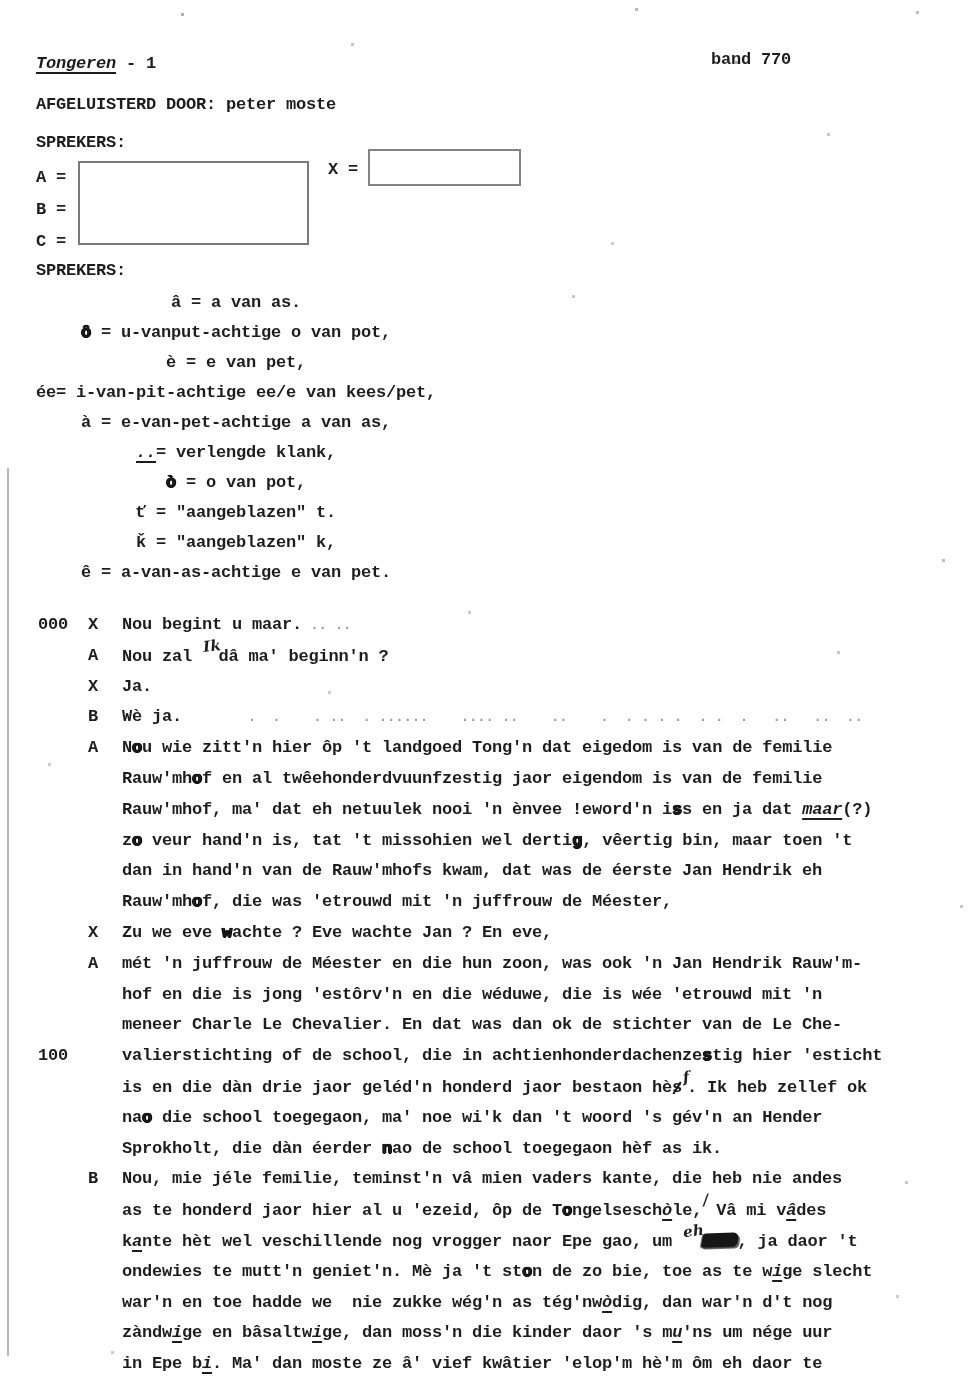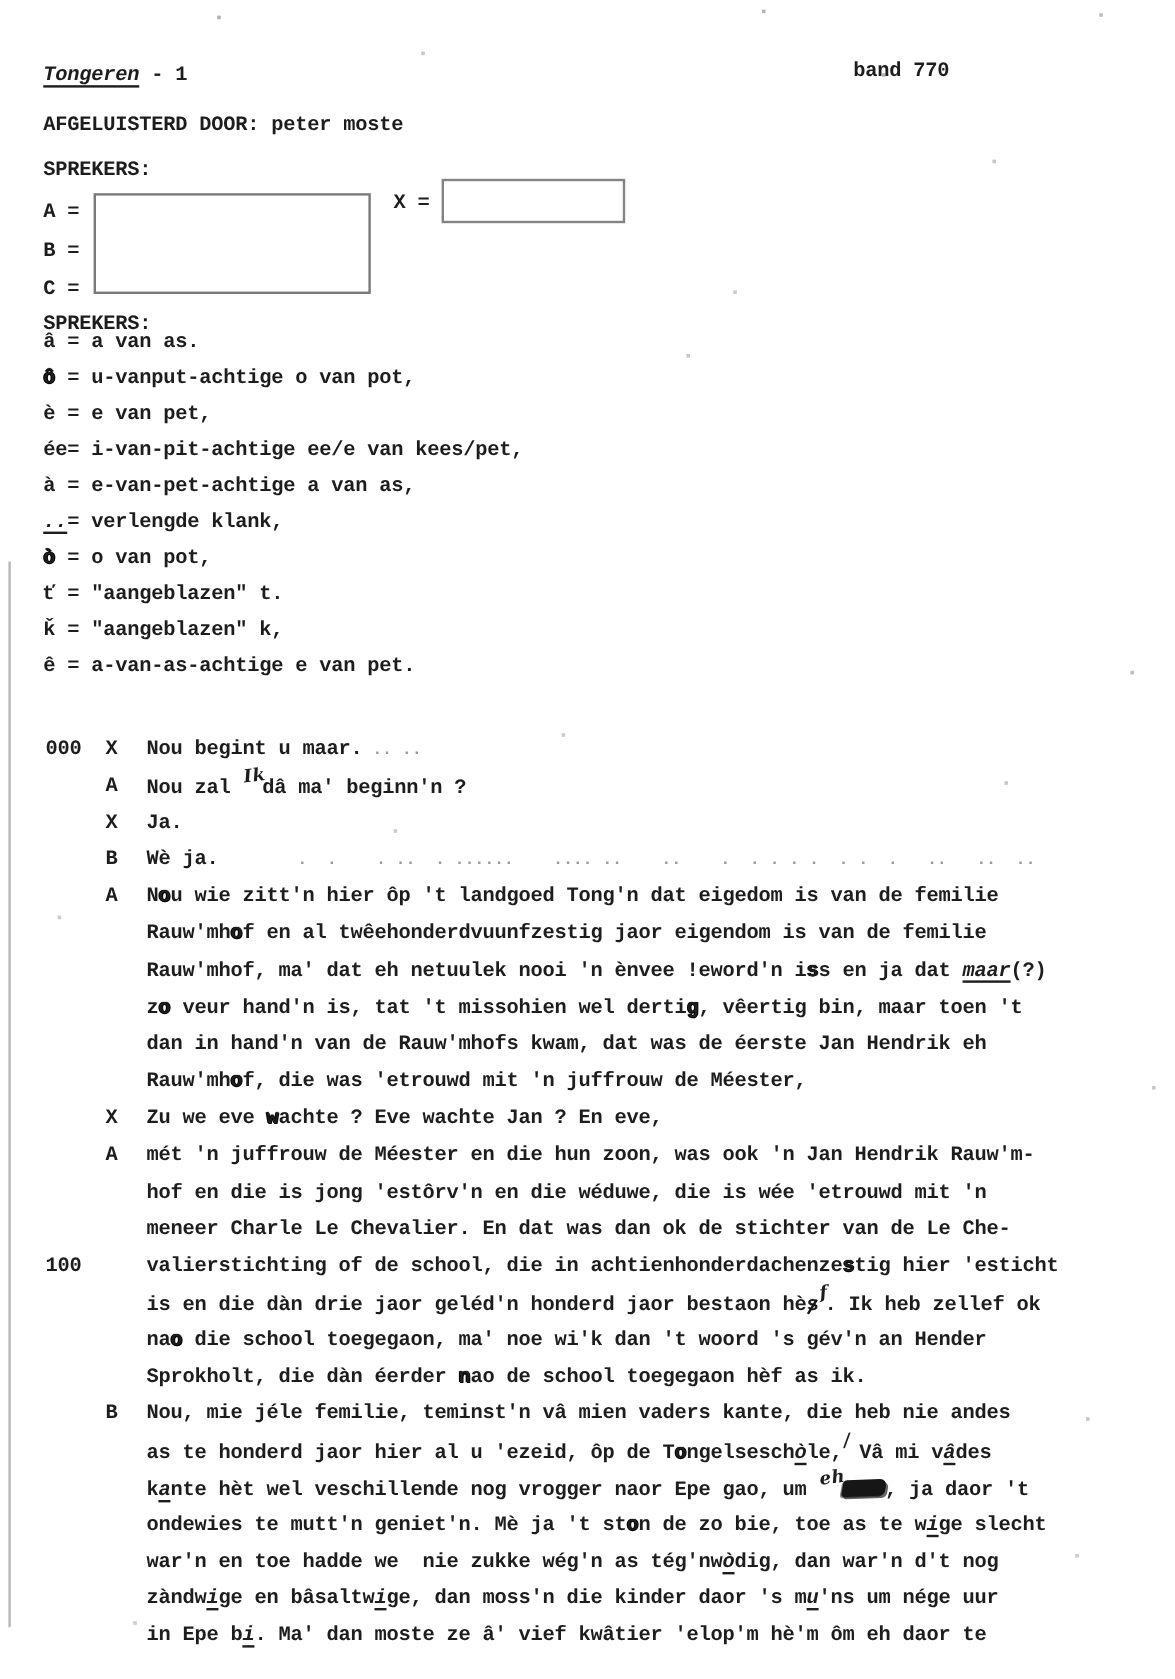--- a/index.html
+++ b/index.html
@@ -20,21 +20,21 @@
   .band{left:683px;top:50px;margin-left:28px;}
   .transcriber{left:36px;top:95px;}
   .speakers-label{left:36px;top:133px;}
   .spk-a{left:36px;top:168px;}
   .spk-b{left:36px;top:200px;}
   .spk-c{left:36px;top:232px;}
   .spk-x{left:328px;top:160px;}
   .box-abc{left:78px;top:161px;width:227px;height:80px;border:2px solid #7a7a7a;background:#fff;}
   .box-x{left:368px;top:149px;width:149px;height:33px;border:2px solid #838383;background:#fff;}
   .spelling-label{left:36px;top:261px;}
-  .spelling-list{left:36px;top:271px;}
+  .spelling-list{left:36px;top:288px;text-align:center;}
   .sp-item{height:30px;line-height:30px;white-space:pre;}
   
   .transcript{left:0;top:610px;width:979px;}
   .t-row{display:flex;height:30.8px;line-height:30.8px;padding-left:38px;}
   .col-num{flex:0 0 50px;white-space:pre;}
   .col-sp{flex:0 0 34px;white-space:pre;}
   .col-text{flex:1 1 auto;white-space:pre;}
   
   .tu{text-decoration:underline;text-underline-offset:4px;text-decoration-thickness:1.5px;font-style:italic;}
   .ot{text-shadow:0 0 1px #000, .7px .4px 0 #000, -.7px 0 0 #000, 0 .6px 0 #000;}

